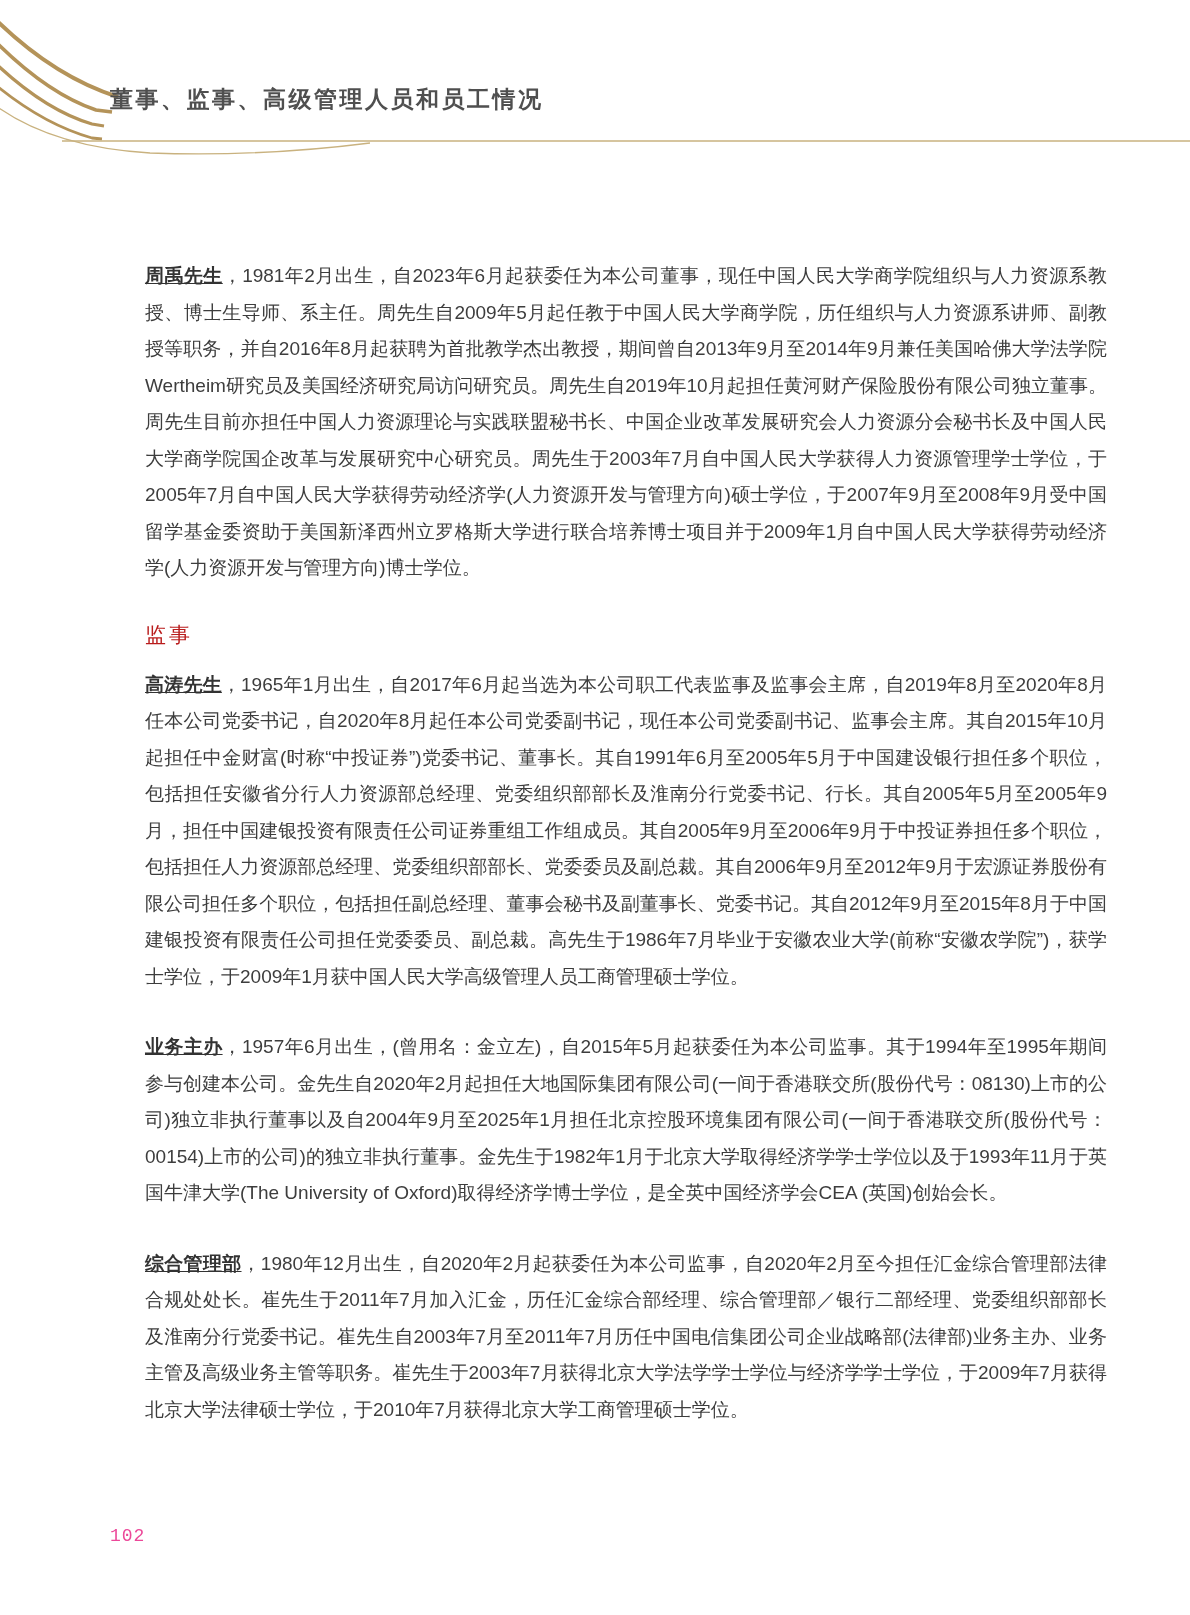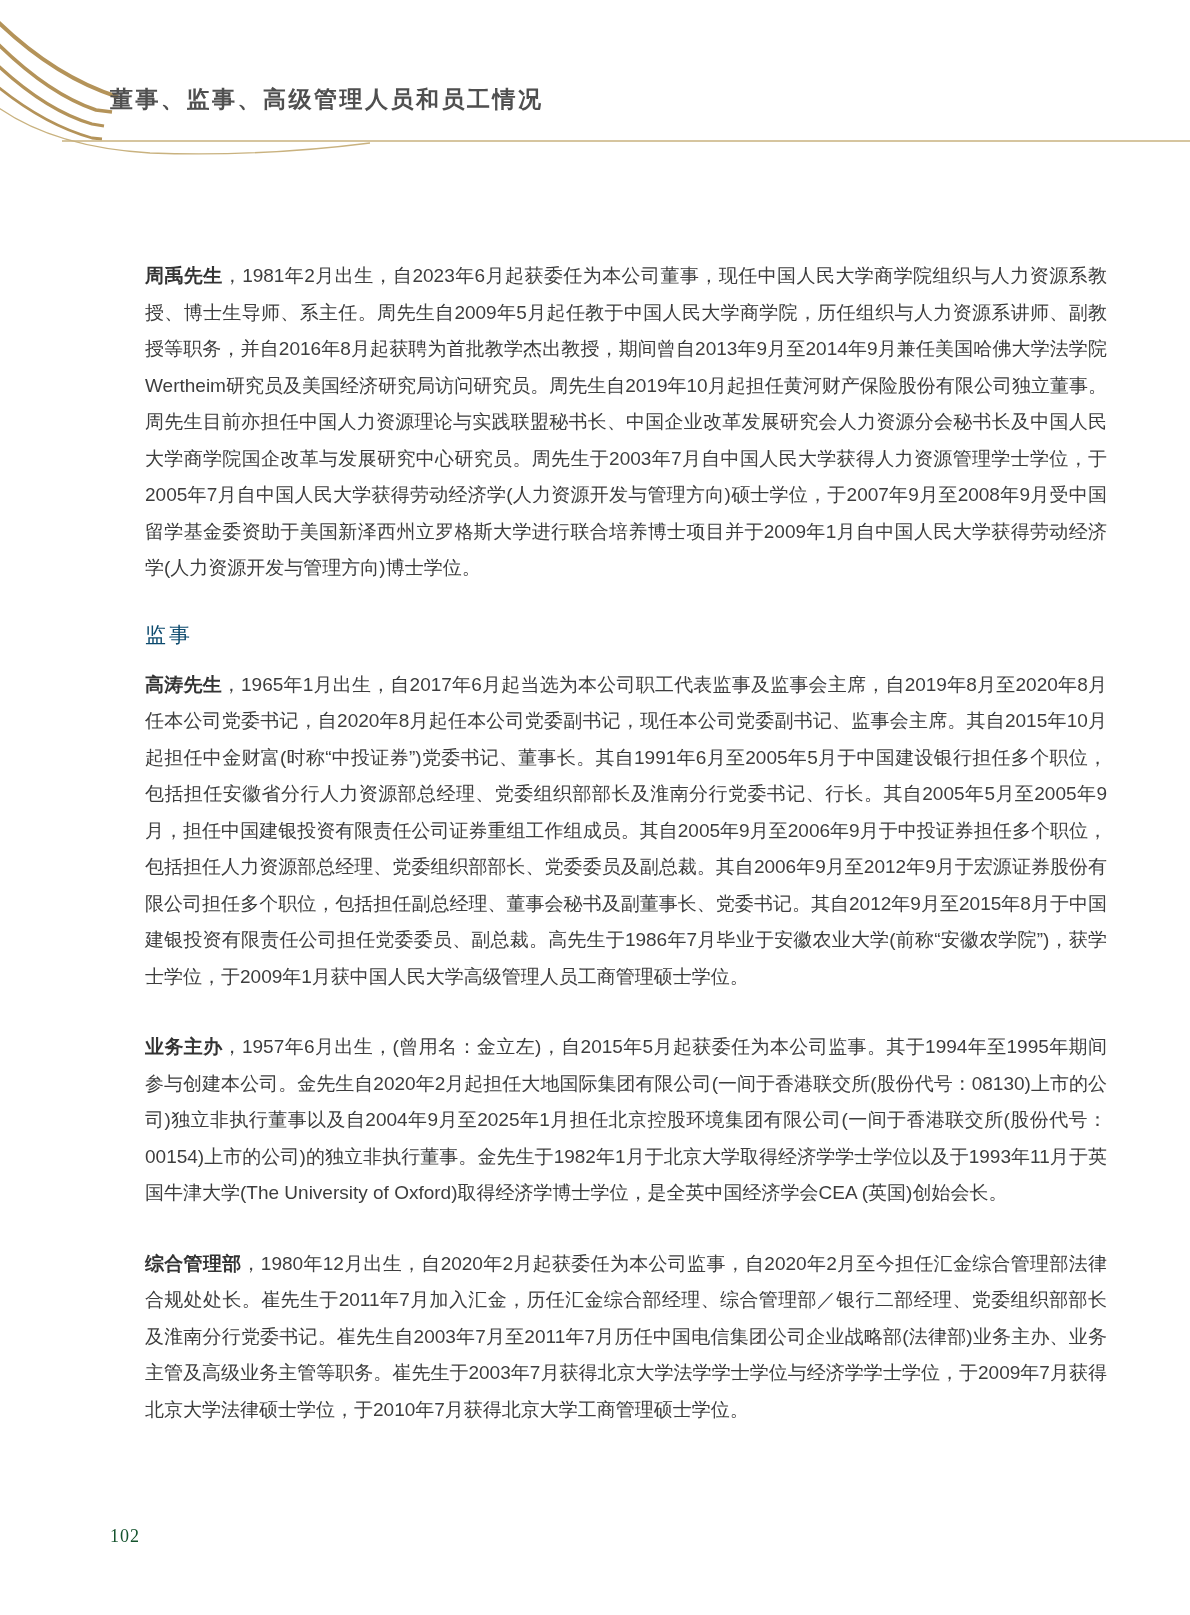--- a/index.html
+++ b/index.html
@@ -33,34 +33,34 @@
     width:962px;
     color:#3d3d3d;
   }
   p.bio {
     margin:0 0 34px 0;
     font-size:19px;
     line-height:36.5px;
     text-align:justify;
     text-justify:inter-ideograph;
   }
-  p.bio .person-name { font-weight:700; color:#333333; }
+  p.bio .person-name { font-weight:700; color:#333333;text-decoration:underline; }
   .section-heading {
     margin:8px 0 18px 0;
     font-size:21px;
     font-weight:400;
     letter-spacing:3px;
-    color:#0c4a6e;
+    color:#b91c1c;
   }
 
   
   .page-number {
     position:absolute; left:110px; top:1526px;
-    font-family:Liberation Serif, serif;
-    font-size:18px; color:#14532d;
+    font-family:Liberation Mono, monospace;
+    font-size:18px; color:#ec4899;
     letter-spacing:1px;
   }
 </style>
 </head>
 <body>
 
 <div class="page">
 
   <svg class="header-art" viewBox="0 0 1190 170" xmlns="http://www.w3.org/2000/svg" aria-hidden="true">
     <g fill="none" stroke="#b49359" stroke-linecap="butt">

